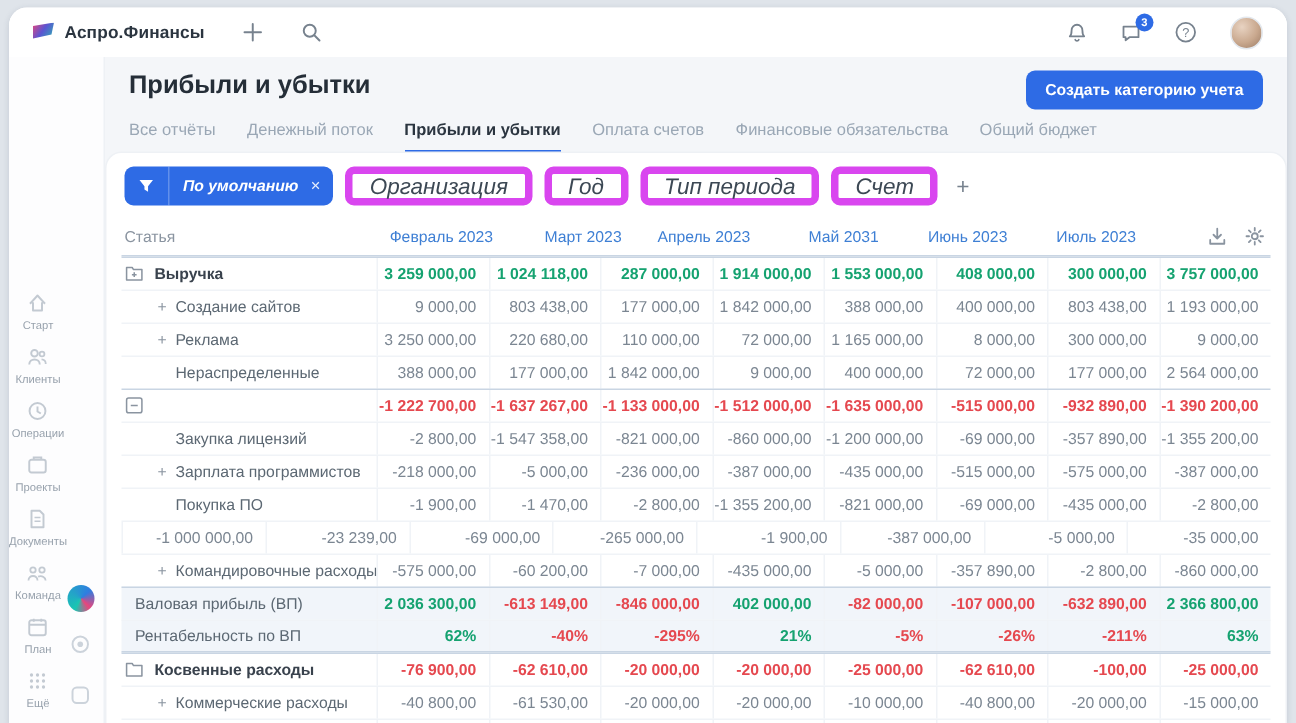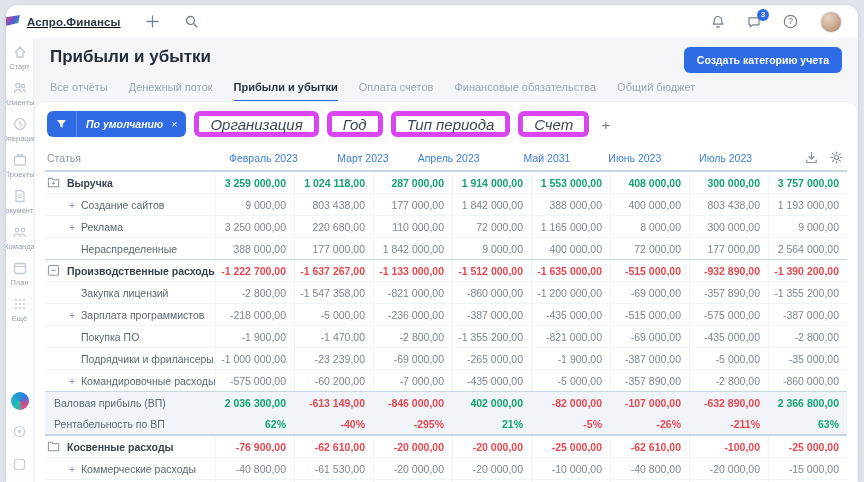--- a/index.html
+++ b/index.html
@@ -1,34 +1,34 @@
 <!DOCTYPE html>
 <html><head>
 <meta charset="utf-8">
 <style>
   * { box-sizing: border-box; margin: 0; padding: 0; }
   html,body { width:864px; height:482px; overflow:hidden; }
   body { background:#dfe4ea; font-family:"Liberation Sans", sans-serif; position:relative; }
   .window { position:absolute; left:6px; right:6px; top:5px; bottom:0; background:#fff; border-radius:12px 12px 0 0; overflow:hidden; box-shadow:0 1px 4px rgba(40,60,90,.15); display:flex; flex-direction:column; }
 
   
-  .topbar { height:33px; display:flex; align-items:center; padding:0 16px 0 0; background:#fff; flex:0 0 auto;text-decoration:underline; }
+  .topbar { height:33px; display:flex; align-items:center; padding:0 16px 0 16px; background:#fff; flex:0 0 auto; }
   .logo-wrap { display:flex; align-items:center; gap:7px; }
   .logo-flag { width:14px; height:13px; background:linear-gradient(125deg,#e8467c 0%,#5a55d2 45%,#27c0ae 100%); clip-path:polygon(0 18%,100% 0,88% 62%,0 82%); }
   .logo-text { font-size:11.5px; font-weight:700; color:#2b3540; letter-spacing:.1px; }
   .tb-icon { color:#77828e; margin-left:26px; cursor:pointer; display:flex; align-items:center; }
   .tb-right { margin-left:auto; display:flex; align-items:center; gap:22px; }
   .tb-right .tb-icon { margin-left:0; }
   .chat-wrap { position:relative; }
   .badge { position:absolute; top:-6px; right:-8px; background:#2e6be5; color:#fff; font-size:7.5px; font-weight:700; min-width:12px; height:12px; border-radius:7px; display:flex; align-items:center; justify-content:center; padding:0 3px; }
   .avatar { width:22px; height:22px; border-radius:50%; background:radial-gradient(circle at 35% 30%, #e8d3c2 0%, #c9a88e 55%, #9a7a63 100%); border:1px solid #e3e8ee; cursor:pointer; }
 
   
   .body-row { flex:1; display:flex; min-height:0; background:#f4f6f9; }
-  .sidebar { width:28px; background:#fdfdfe; border-right:1px solid #eef1f5; display:flex; flex-direction:column; align-items:center; padding-top:6px; flex:0 0 auto; }
+  .sidebar { width:64px; background:#fdfdfe; border-right:1px solid #eef1f5; display:flex; flex-direction:row; align-items:flex-end; padding-top:6px; flex:0 0 auto; }
   .side-item { display:flex; flex-direction:column; align-items:center; gap:2px; margin-bottom:9px; cursor:pointer; }
   .side-item svg { display:block; }
   .side-label { font-size:7.5px; color:#98a2ad; }
   .side-bottom { margin-top:auto; display:flex; flex-direction:column; align-items:center; gap:14px; padding-bottom:6px; }
   .app-badge { width:18px; height:18px; border-radius:50%; background:conic-gradient(from 210deg,#19c6b2,#2f7de1 55%,#e8467c 80%,#19c6b2); cursor:pointer; }
 
   .main { flex:1; min-width:0; display:flex; flex-direction:column; }
   .page-head { padding:9px 16px 0 16px; display:flex; align-items:flex-start; }
   .page-title { font-size:17px; font-weight:700; color:#252e38; }
   .create-btn { margin-left:auto; background:#2e6be5; color:#fff; border:none; font-size:10.5px; font-weight:600; padding:7px 13px; border-radius:6px; cursor:pointer; font-family:inherit; }
@@ -335,21 +335,20 @@
               <div class="c-val">2 564 000,00</div>
             </div>
             <div class="tr divider">
               <div class="c-label">
                 <span class="sec-icon">
                   <svg width="13" height="13" viewBox="0 0 13 14">
                     <rect x="1" y="1.5" width="11" height="10.5" rx="1.5" fill="none" stroke="#8a94a0" stroke-width="1.1"></rect>
                     <path d="M4 6.8h5" stroke="#8a94a0" stroke-width="1.1"></path>
                   </svg>
                 </span>
-                <span class="lbl-section">Производственные расходы</span>
               </div>
               <div class="c-val v-neg v-bold">-1 222 700,00</div>
               <div class="c-val v-neg v-bold">-1 637 267,00</div>
               <div class="c-val v-neg v-bold">-1 133 000,00</div>
               <div class="c-val v-neg v-bold">-1 512 000,00</div>
               <div class="c-val v-neg v-bold">-1 635 000,00</div>
               <div class="c-val v-neg v-bold">-515 000,00</div>
               <div class="c-val v-neg v-bold">-932 890,00</div>
               <div class="c-val v-neg v-bold">-1 390 200,00</div>
             </div>
@@ -389,24 +388,20 @@
               <div class="c-val">-1 900,00</div>
               <div class="c-val">-1 470,00</div>
               <div class="c-val">-2 800,00</div>
               <div class="c-val">-1 355 200,00</div>
               <div class="c-val">-821 000,00</div>
               <div class="c-val">-69 000,00</div>
               <div class="c-val">-435 000,00</div>
               <div class="c-val">-2 800,00</div>
             </div>
             <div class="tr">
-              <div class="c-label">
-                <span class="prefix empty">+</span>
-                <span class="lbl-plain">Подрядчики и фрилансеры</span>
-              </div>
               <div class="c-val">-1 000 000,00</div>
               <div class="c-val">-23 239,00</div>
               <div class="c-val">-69 000,00</div>
               <div class="c-val">-265 000,00</div>
               <div class="c-val">-1 900,00</div>
               <div class="c-val">-387 000,00</div>
               <div class="c-val">-5 000,00</div>
               <div class="c-val">-35 000,00</div>
             </div>
             <div class="tr">

